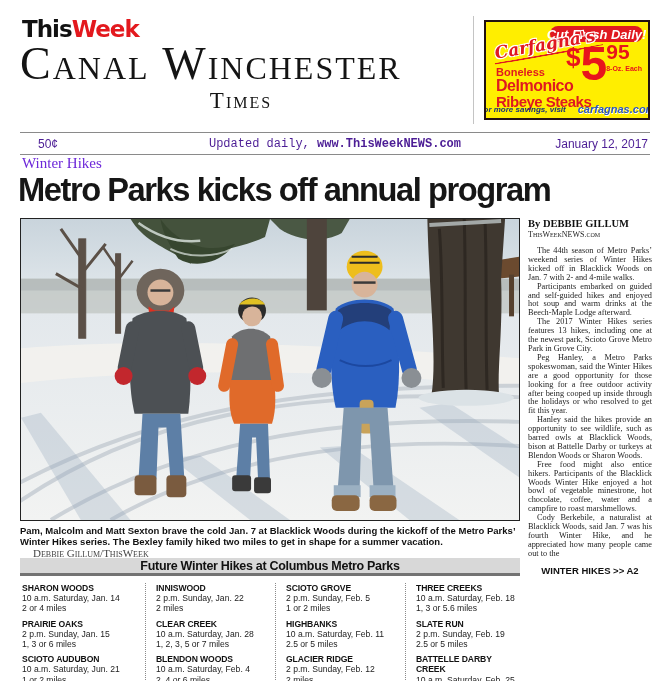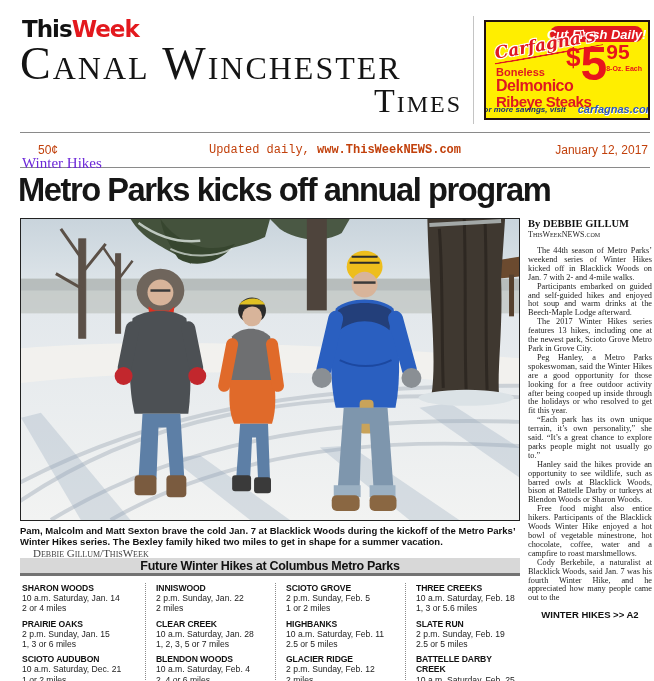--- a/index.html
+++ b/index.html
@@ -20,22 +20,22 @@
   .brand .w2 { color:#e3191e; }
   .paper-title {
     position:absolute; left:20px; top:40px; width:442px;
     font-family:"Liberation Serif", serif; color:#141414;
   }
   .paper-title .line1 {
     font-variant:small-caps; font-size:46px; line-height:48px; letter-spacing:2px;
     white-space:nowrap;
   }
   .paper-title .line2 {
-    font-variant:small-caps; font-size:34px; line-height:34px; letter-spacing:2px;
-    text-align:right; margin-top:-4px;
+    font-variant:small-caps; font-size:23px; line-height:34px; letter-spacing:2px;
+    text-align:center; margin-top:-4px;
   }
   .masthead-divider {
     position:absolute; left:473px; top:16px; width:1px; height:108px; background:#c4c4c4;
   }
 
   
   .ad {
     position:absolute; left:484px; top:20px; width:166px; height:100px;
     background:#ffee00; border:2px solid #221111; overflow:hidden;
     font-family:"Liberation Sans", sans-serif;
@@ -69,24 +69,24 @@
   .ad-footer {
     position:absolute; left:0; right:0; bottom:2px; height:14px;
     display:flex; align-items:center; justify-content:center; gap:12px;
     font-style:italic; white-space:nowrap;
   }
   .ad-footer .f1 { font-weight:bold; font-size:8px; color:#16307c; }
   .ad-footer .f2 { font-weight:bold; font-size:11px; color:#2a55c4; text-shadow:0.5px 0.5px 0 #fff; }
 
   
   .infobar {
-    position:absolute; left:20px; right:4px; top:132px; height:36px;
+    position:absolute; left:20px; right:4px; top:132px; height:23px;
     border-top:1px solid #8a8a8a; border-bottom:1px solid #8a8a8a;
     display:flex; align-items:center;
-    font-family:"Liberation Sans", sans-serif; font-size:12px; color:#c2410c;
+    font-family:"Liberation Sans", sans-serif; font-size:12px; color:#4c1d95;
   }
   .infobar .price { position:absolute; left:18px; }
   .infobar .updated { position:absolute; left:0; right:0; text-align:center;font-family:Liberation Mono, monospace; }
   .infobar .updated b { font-weight:bold; }
   .infobar .date { position:absolute; right:2px; }
 
   
   .kicker { position:absolute; left:22px; top:155px; font-size:15px; color:#6d28d9; }
   .headline {
     position:absolute; left:18px; top:170px; width:640px;
@@ -305,21 +305,21 @@
         <div>10 a.m. Saturday, Jan. 14</div>
         <div>2 or 4 miles</div>
       </div>
       <div class="sched-item">
         <div class="name">PRAIRIE OAKS</div>
         <div>2 p.m. Sunday, Jan. 15</div>
         <div>1, 3 or 6 miles</div>
       </div>
       <div class="sched-item">
         <div class="name">SCIOTO AUDUBON</div>
-        <div>10 a.m. Saturday, Dec. 21</div>
+        <div>10 a.m. Saturday, Jun. 21</div>
         <div>1 or 2 miles</div>
       </div>
     </div>
     <div class="schedule-col">
       <div class="sched-item">
         <div class="name">INNISWOOD</div>
         <div>2 p.m. Sunday, Jan. 22</div>
         <div>2 miles</div>
       </div>
       <div class="sched-item">
@@ -370,18 +370,17 @@
   </div>
 </div>
 
 <div class="article">
   <div class="byline">By DEBBIE GILLUM</div>
   <div class="byline-org">ThisWeekNEWS.com</div>
   <p>The 44th season of Metro Parks’ weekend series of Winter Hikes kicked off in Blacklick Woods on Jan. 7 with 2- and 4-mile walks.</p>
   <p>Participants embarked on guided and self-guided hikes and enjoyed hot soup and warm drinks at the Beech-Maple Lodge afterward.</p>
   <p>The 2017 Winter Hikes series features 13 hikes, including one at the newest park, Scioto Grove Metro Park in Grove City.</p>
   <p>Peg Hanley, a Metro Parks spokeswoman, said the Winter Hikes are a good opportunity for those looking for a free outdoor activity after being cooped up inside through the holidays or who resolved to get fit this year.</p>
-  <p>“Each park has its own unique terrain, it’s own personality,” she said. “It’s a great chance to explore parks people might not usually go to.”</p>
   <p>Hanley said the hikes provide an opportunity to see wildlife, such as barred owls at Blacklick Woods, bison at Battelle Darby or turkeys at Blendon Woods or Sharon Woods.</p>
   <p>Free food might also entice hikers. Participants of the Blacklick Woods Winter Hike enjoyed a hot bowl of vegetable minestrone, hot chocolate, coffee, water and a campfire to roast marshmellows.</p>
   <p>Cody Berkebile, a naturalist at Blacklick Woods, said Jan. 7 was his fourth Winter Hike, and he appreciated how many people came out to the</p>
   <div class="jump">WINTER HIKES &gt;&gt; A2</div>
 </div>
 
 </body></html>

